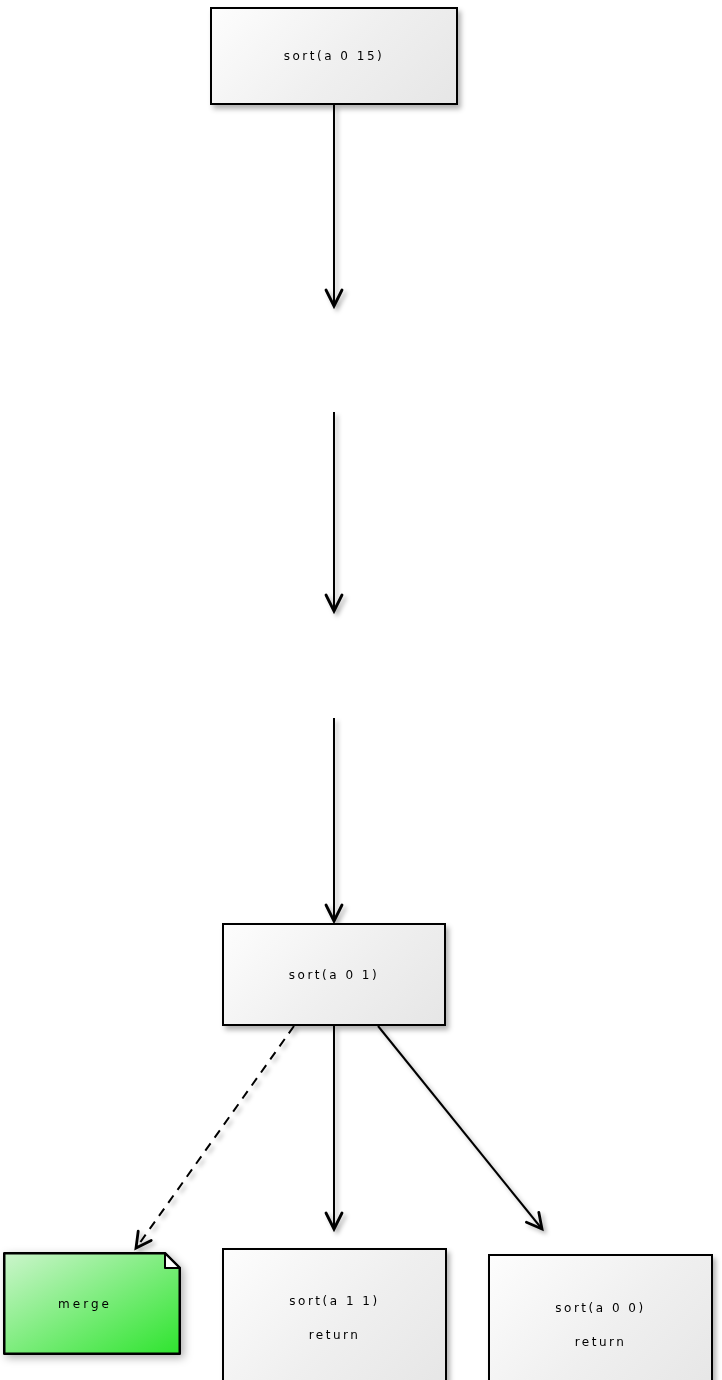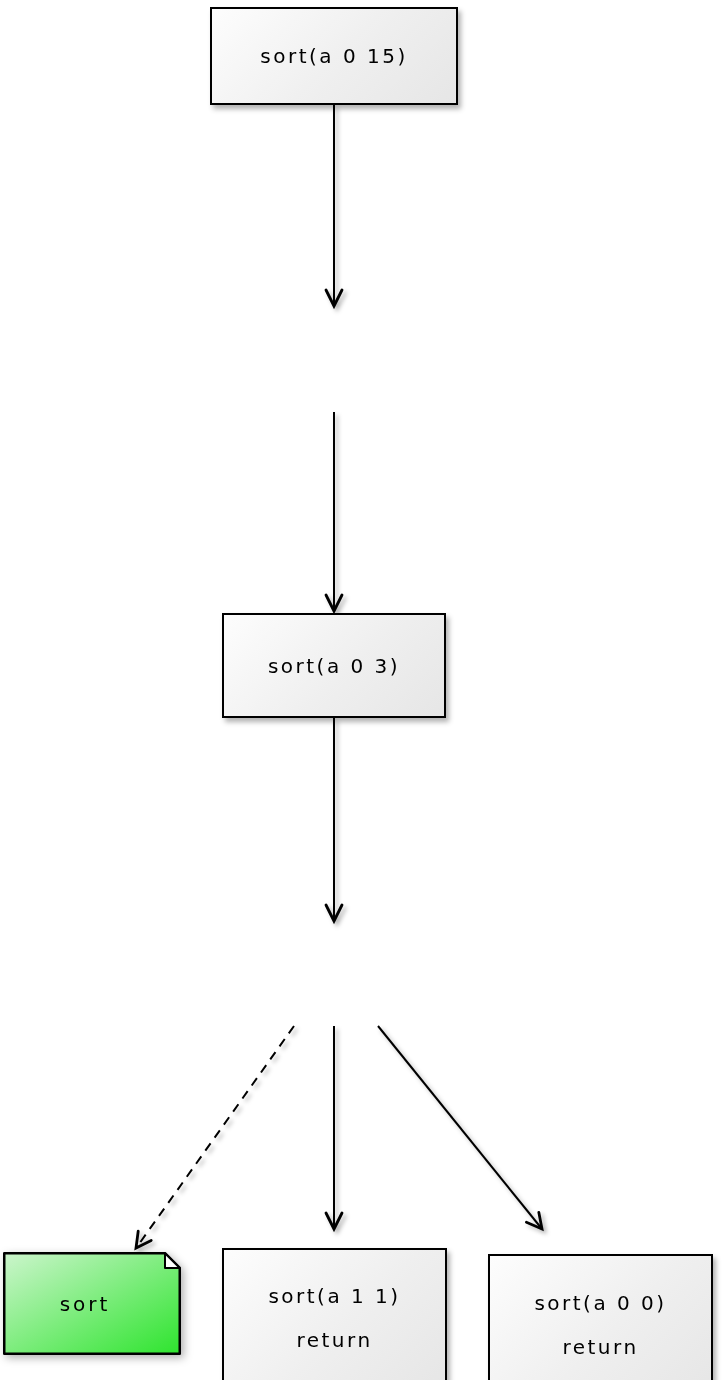--- a/index.html
+++ b/index.html
@@ -31,21 +31,21 @@
     border: 2px solid #000000;
     background: linear-gradient(135deg, #fdfdfd 0%, #efefef 55%, #e6e6e6 100%);
     box-shadow: 3px 4px 5px rgba(0,0,0,0.30);
     display: flex;
     flex-direction: column;
     align-items: center;
     justify-content: center;
     row-gap: 20px;
   }
   .label {
-    font-size: 20px;
+    font-size: 12px;
     letter-spacing: 2.5px;
     white-space: nowrap;
     text-align: right;
   }
   .n1 { left: 210px; top: 7px;    width: 248px; height: 98px;  }
   .n2 { left: 222px; top: 308px;  width: 224px; height: 104px; }
   .n3 { left: 222px; top: 613px;  width: 224px; height: 105px; }
   .n4 { left: 222px; top: 923px;  width: 224px; height: 103px; }
   .n5 { left: 222px; top: 1232px; width: 225px; height: 140px; margin-top: 16px; }
   .n6 { left: 488px; top: 1254px; width: 225px; height: 141px; }
@@ -100,37 +100,37 @@
       <line x1="378" y1="1026" x2="542" y2="1229" stroke-width="2"></line>
       <path d="M526.4,1222.3 L542,1229 L538.8,1212.3" stroke-width="2.8" stroke-linecap="round"></path>
     </g>
   </svg>
 
   <div class="node n1">
     <span class="label">sort(a 0 15)</span>
   </div>
 
 
-  <div class="node n3">
-    <span class="label">sort(a 0 3)</span>
+
+  <div class="node n4">
+    <span class="label">sort(a 0 1)</span>
   </div>
-
 
   <div class="note">
     <svg width="178" height="103" viewBox="0 0 178 103" xmlns="http://www.w3.org/2000/svg">
       <defs>
         <linearGradient id="noteGrad" x1="0" y1="0" x2="1" y2="1">
           <stop offset="0" stop-color="#ccf5cc"></stop>
           <stop offset="1" stop-color="#2ee42e"></stop>
         </linearGradient>
       </defs>
       <path d="M1.25,1.25 L162,1.25 L176.75,16 L176.75,101.75 L1.25,101.75 Z" fill="url(#noteGrad)" stroke="#000000" stroke-width="2.5" stroke-linejoin="round"></path>
       <path d="M162,1.25 L162,16 L176.75,16 Z" fill="#ffffff" stroke="#000000" stroke-width="2" stroke-linejoin="round"></path>
     </svg>
-    <span class="label">sort</span>
+    <span class="label">merge</span>
   </div>
 
   <div class="node n5">
     <span class="label">sort(a 1 1)</span>
     <span class="label">return</span>
   </div>
 
   <div class="node n6">
     <span class="label">sort(a 0 0)</span>
     <span class="label">return</span>

